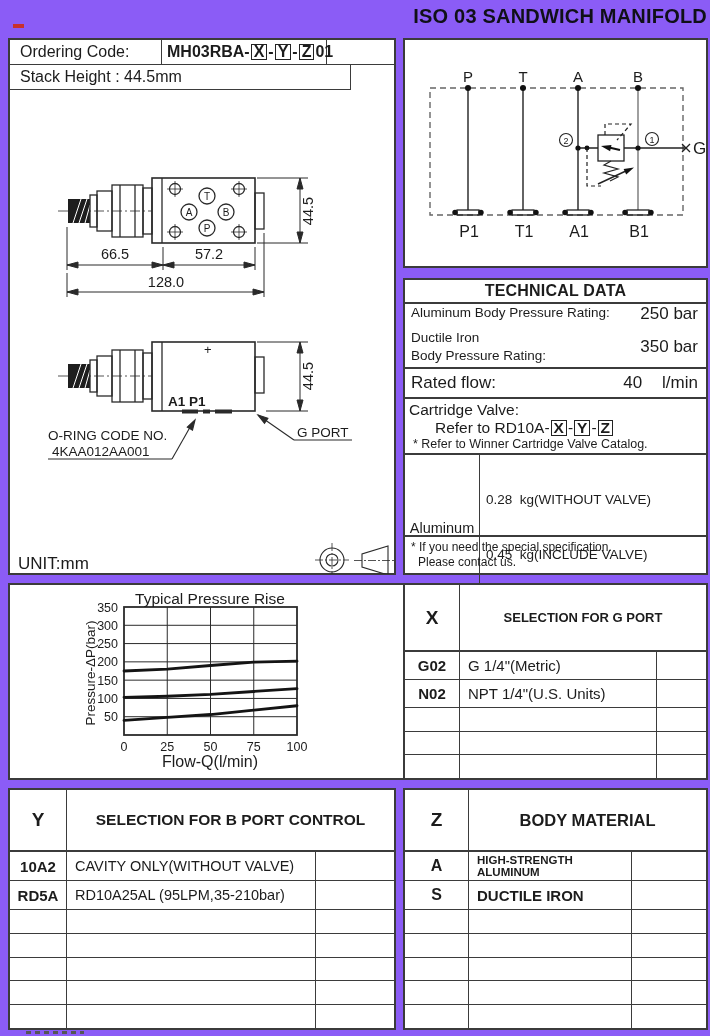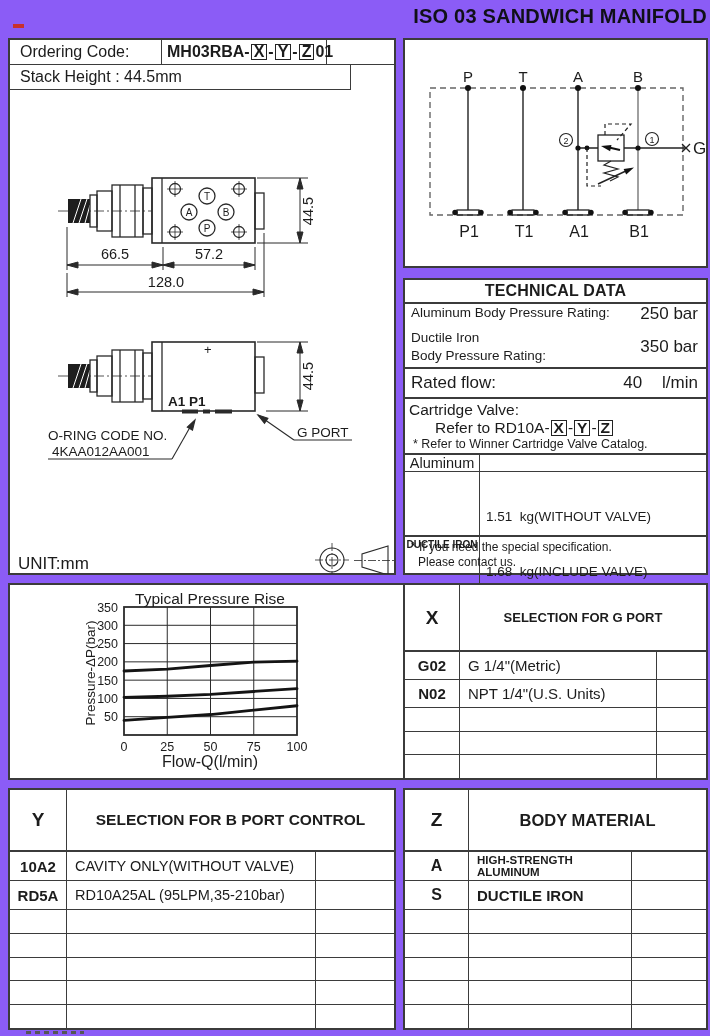--- a/index.html
+++ b/index.html
@@ -328,20 +328,24 @@
       <span class="unit">l/min</span>
     </div>
     <div class="tech-cart">
       <div>Cartridge Valve:</div>
       <div class="l2"><span>Refer to RD10A-</span><span class="boxed">X</span><span>-</span><span class="boxed">Y</span><span>-</span><span class="boxed">Z</span></div>
       <div class="l3">* Refer to Winner Cartridge Valve Catalog.</div>
     </div>
     <div class="tech-weights">
       <div class="w-row first">
         <div class="w-mat alu">Aluminum</div>
+        <div class="w-vals">
+          <div>0.28  kg(WITHOUT VALVE)</div>
+          <div>0.45  kg(INCLUDE VALVE)</div>
+        </div>
       </div>
       <div class="w-row">
         <div class="w-mat di">DUCTILE IRON</div>
         <div class="w-vals">
           <div>1.51  kg(WITHOUT VALVE)</div>
           <div>1.68  kg(INCLUDE VALVE)</div>
         </div>
       </div>
     </div>
     <div class="tech-notes">

